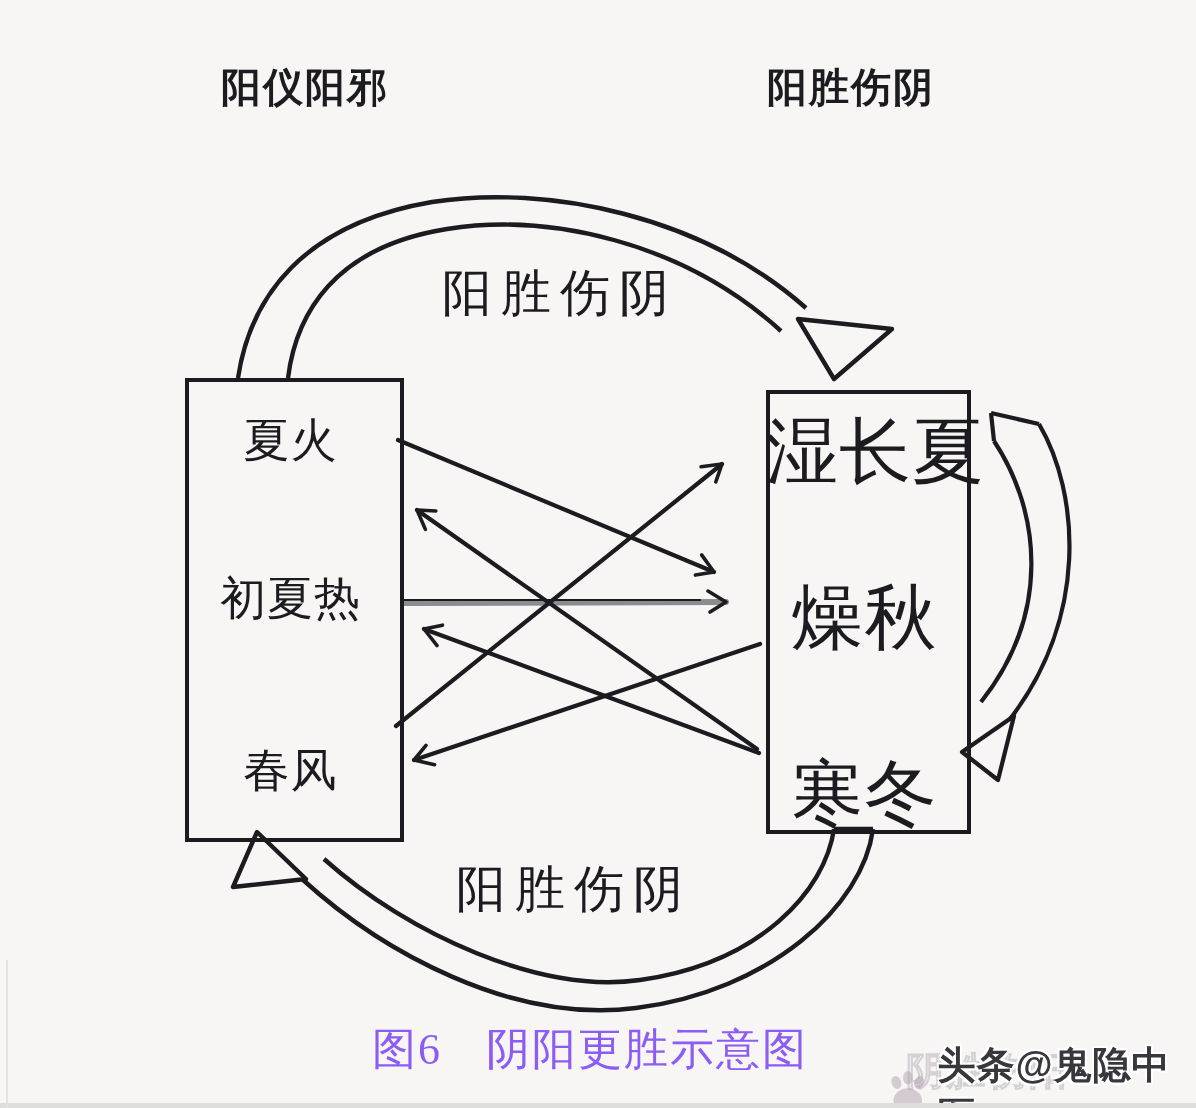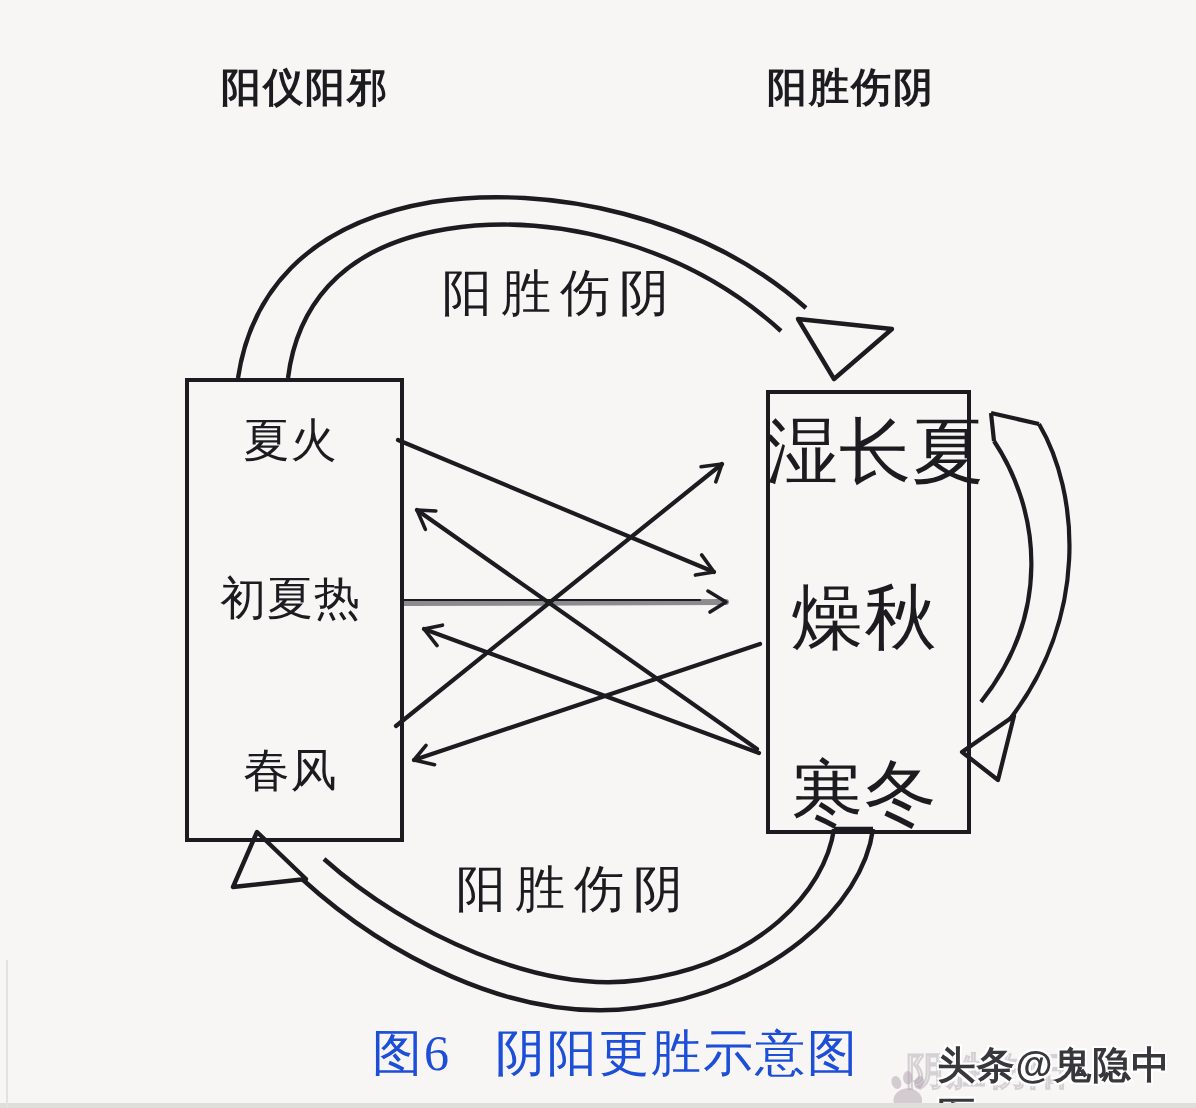--- a/index.html
+++ b/index.html
@@ -13,21 +13,21 @@
   .cn{position:absolute;white-space:nowrap;color:#1b1b20;}
   .corner-label{font-size:40px;letter-spacing:2px;font-weight:700;margin-left:36px;}
   .arc-label{font-size:50px;letter-spacing:9px;font-weight:500;text-align:center;}
   .season-box{position:absolute;border:4px solid #1b1b20;background:transparent;}
   .season{position:absolute;text-align:center;font-size:46px;font-weight:500;letter-spacing:1px;}
   .season.right{font-size:72px;}
   svg.overlay{position:absolute;left:0;top:0;}
   .caption{
     position:absolute;left:372px;top:1020px;
     font-family:"Liberation Serif", serif;
-    font-size:50px;color:#1d4ed8;letter-spacing:2px;
+    font-size:44px;color:#8b5cf6;letter-spacing:2px;
   }
   .caption .fig-no{margin-right:44px;}
   .watermark{
     position:absolute;left:884px;top:1040px;display:flex;align-items:center;gap:6px;
   }
   .watermark .wm-text{
     font-size:38px;font-weight:bold;color:#37373c;letter-spacing:1px;
     text-shadow:-2px -2px 0 #ffffff,2px -2px 0 #ffffff,-2px 2px 0 #ffffff,2px 2px 0 #ffffff,0 0 3px #ffffff;
   }
   .wm-echo{

